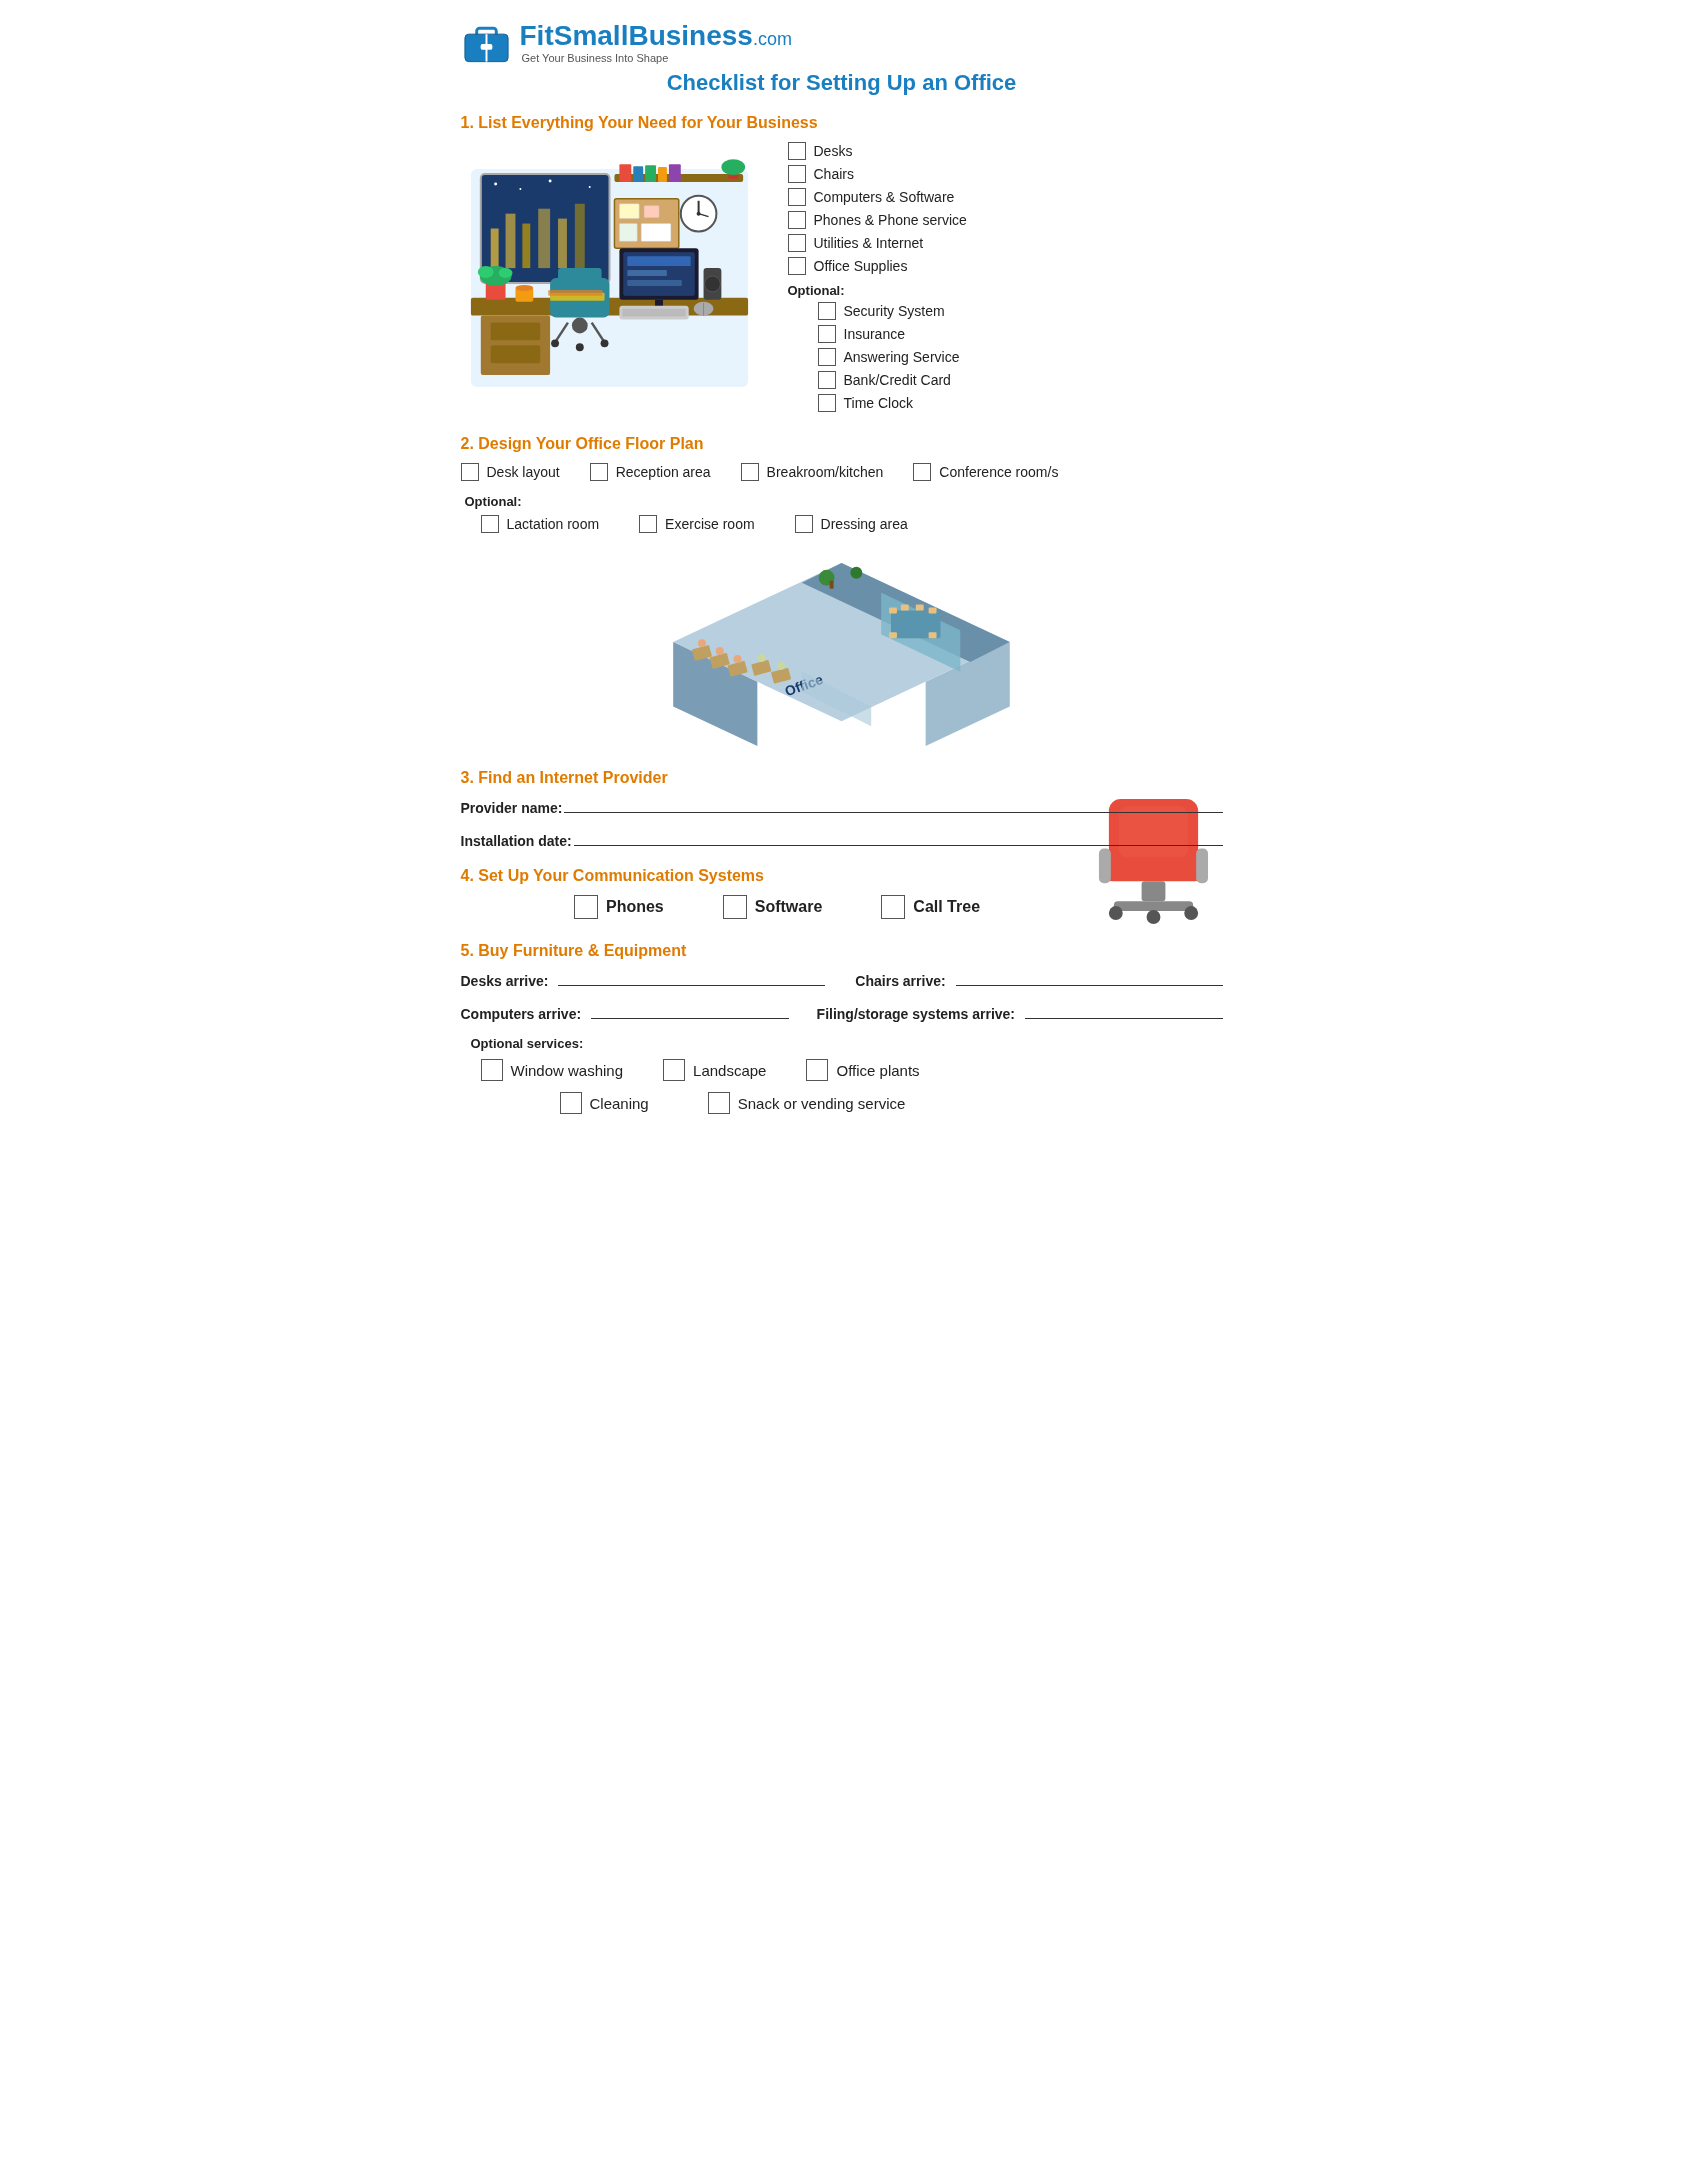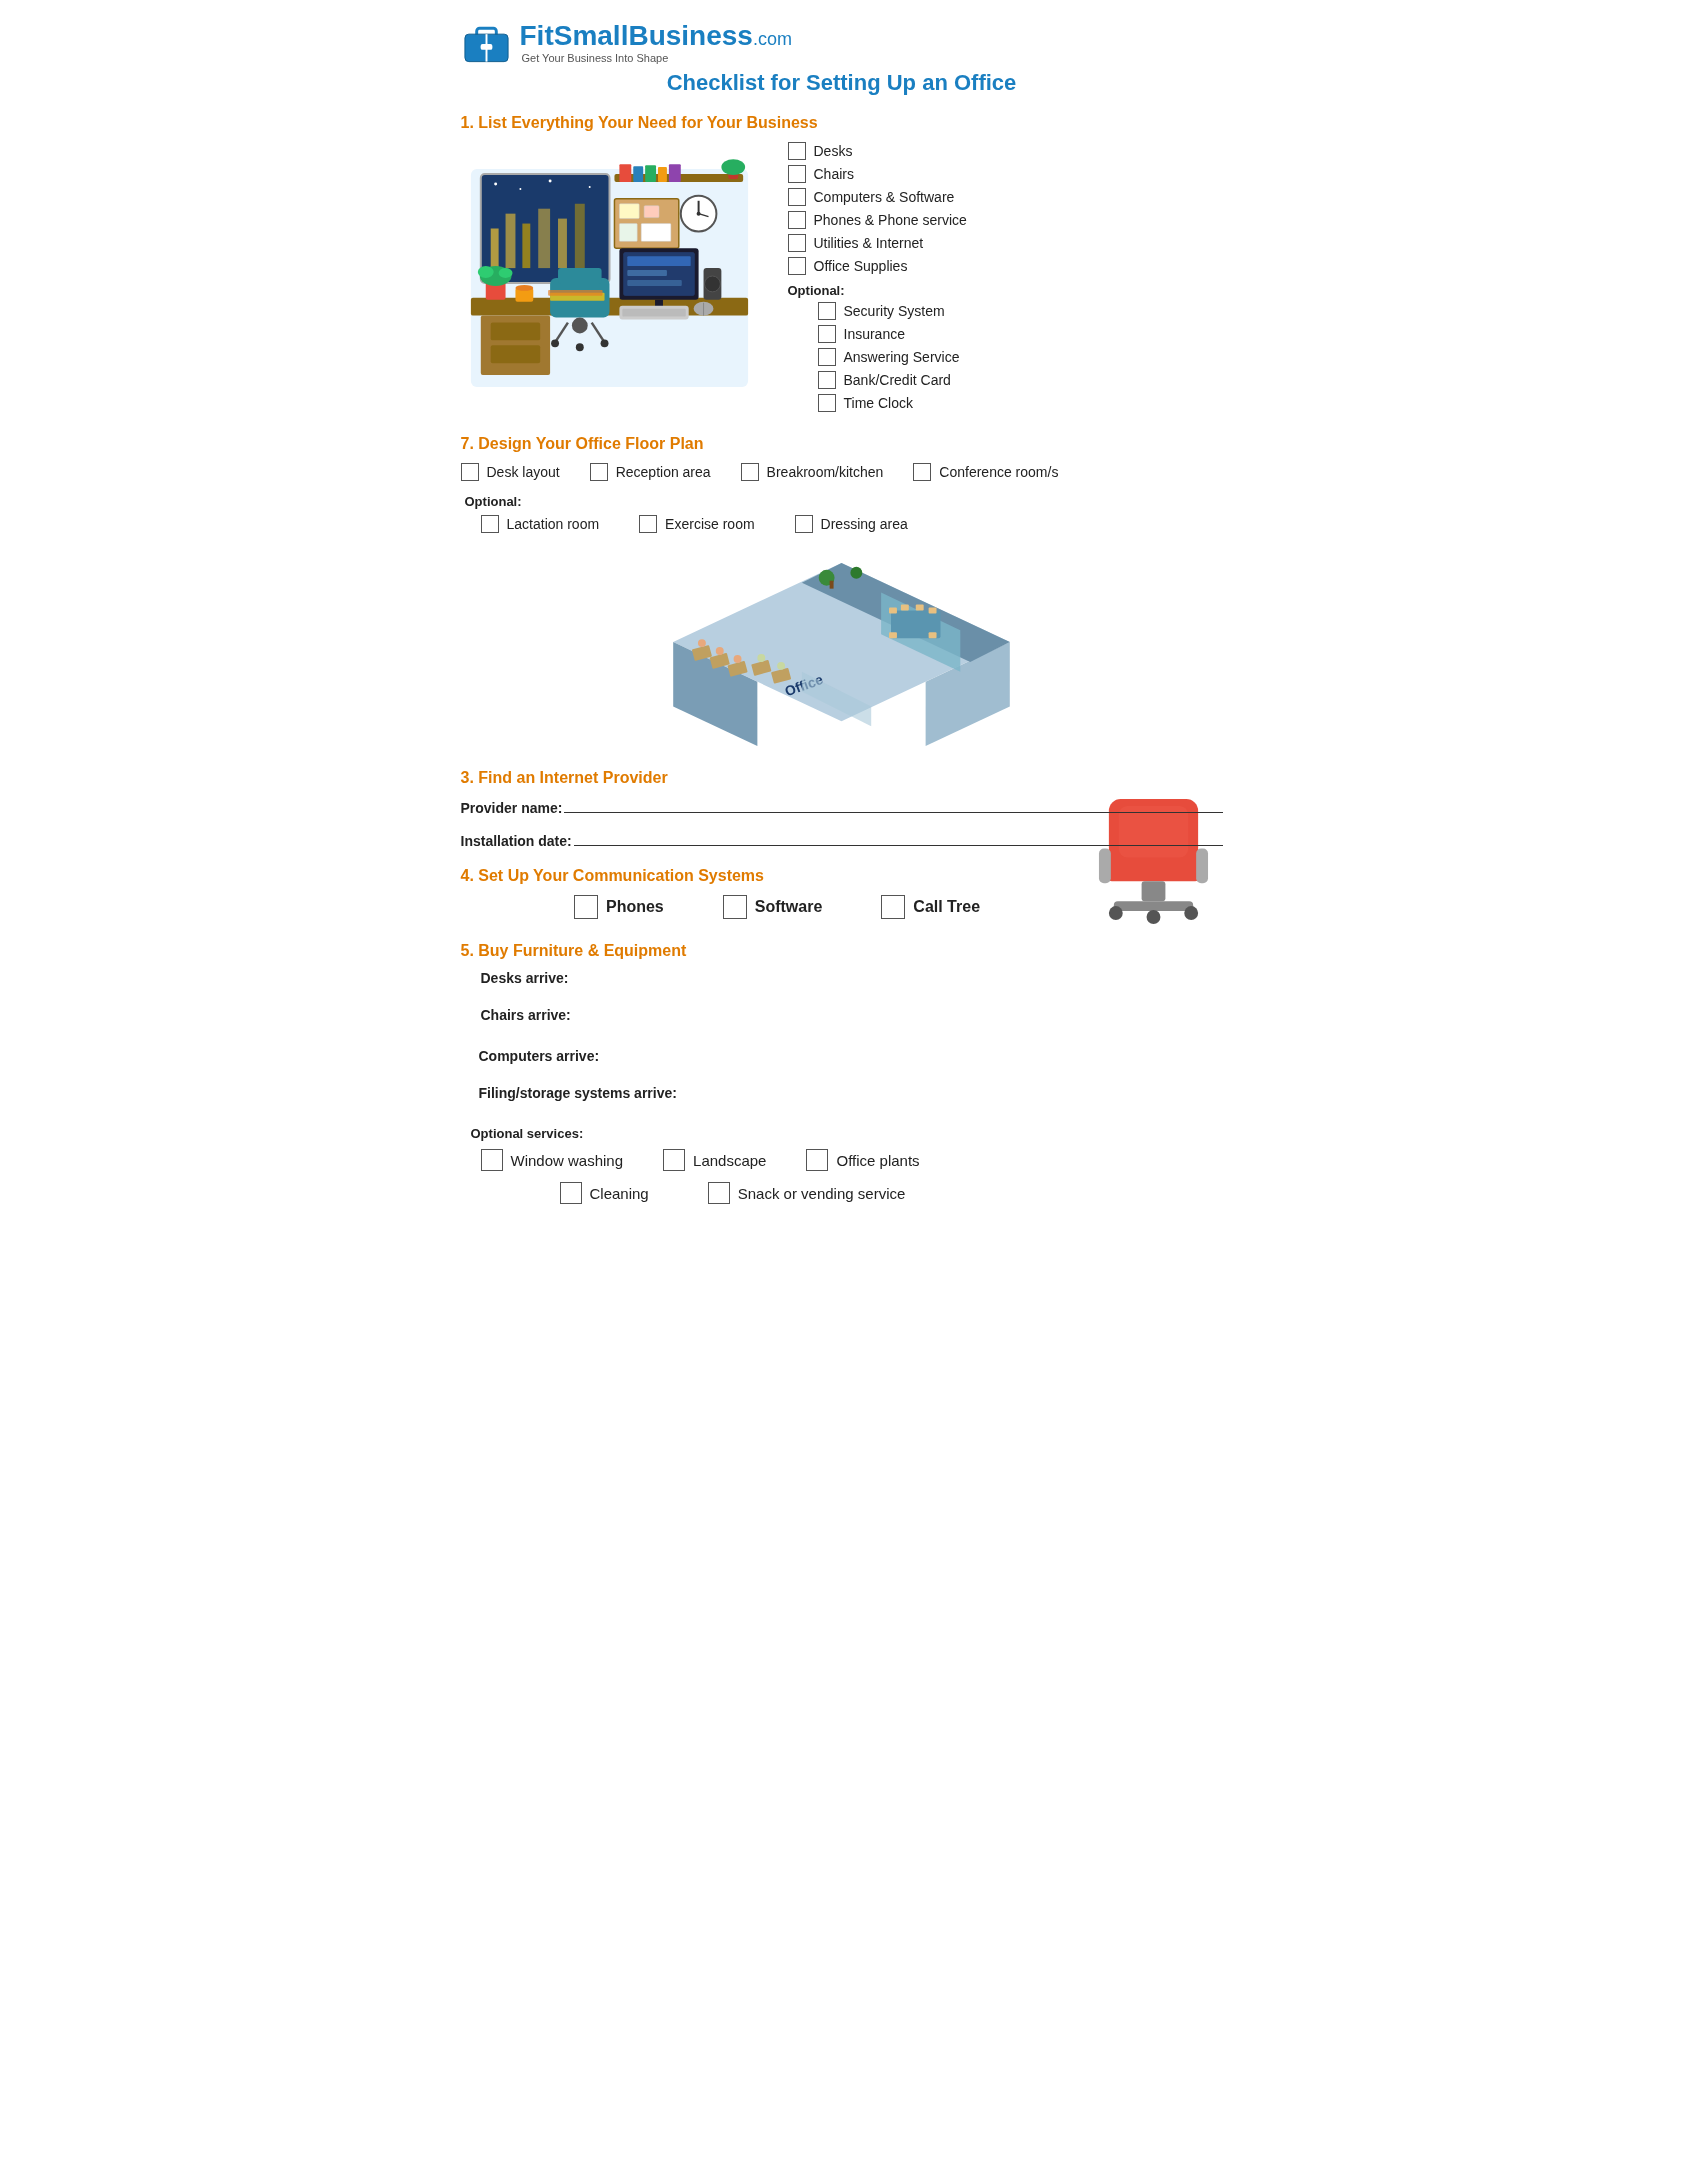--- a/index.html
+++ b/index.html
@@ -145,21 +145,20 @@
       margin: 10px 0;
     }
 
     
     .arrive-row {
       display: flex;
       align-items: baseline;
       gap: 10px;
       margin-bottom: 14px;
       font-size: 14px;
-      flex-direction: column;
     }
     .arrive-label {
       font-weight: bold;
       white-space: nowrap;
     }
     .arrive-line {
       flex: 1;
       border-bottom: 1.5px solid #333;
       height: 16px;
     }
@@ -348,21 +347,21 @@
         <div class="checkbox-item">
           <span class="checkbox-box"></span>
           <span>Time Clock</span>
         </div>
       </div>
     </div>
   </div>
 </div>
 
 <div style="margin-top:10px;">
-  <div class="section-heading">7. Design Your Office Floor Plan</div>
+  <div class="section-heading">2. Design Your Office Floor Plan</div>
   <div class="section2-row">
     <div class="checkbox-item">
       <span class="checkbox-box"></span>
       <span>Desk layout</span>
     </div>
     <div class="checkbox-item">
       <span class="checkbox-box"></span>
       <span>Reception area</span>
     </div>
     <div class="checkbox-item">

